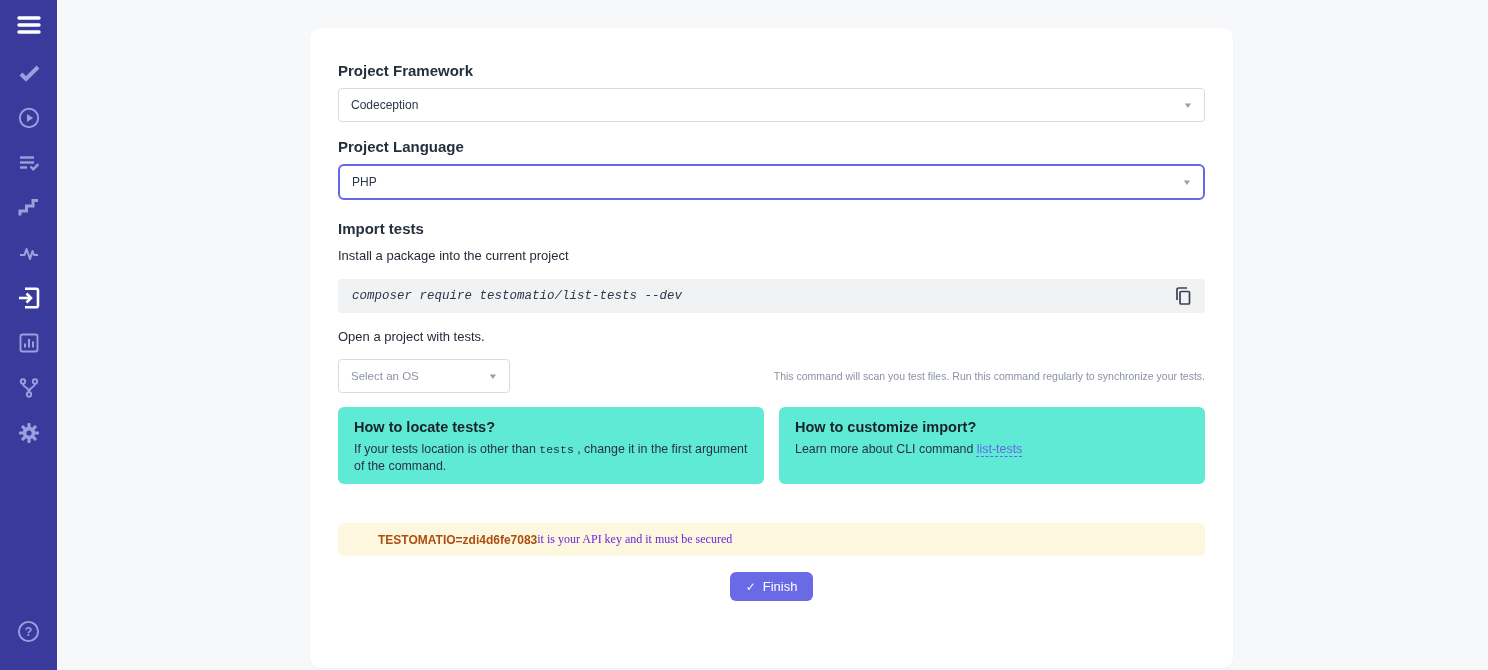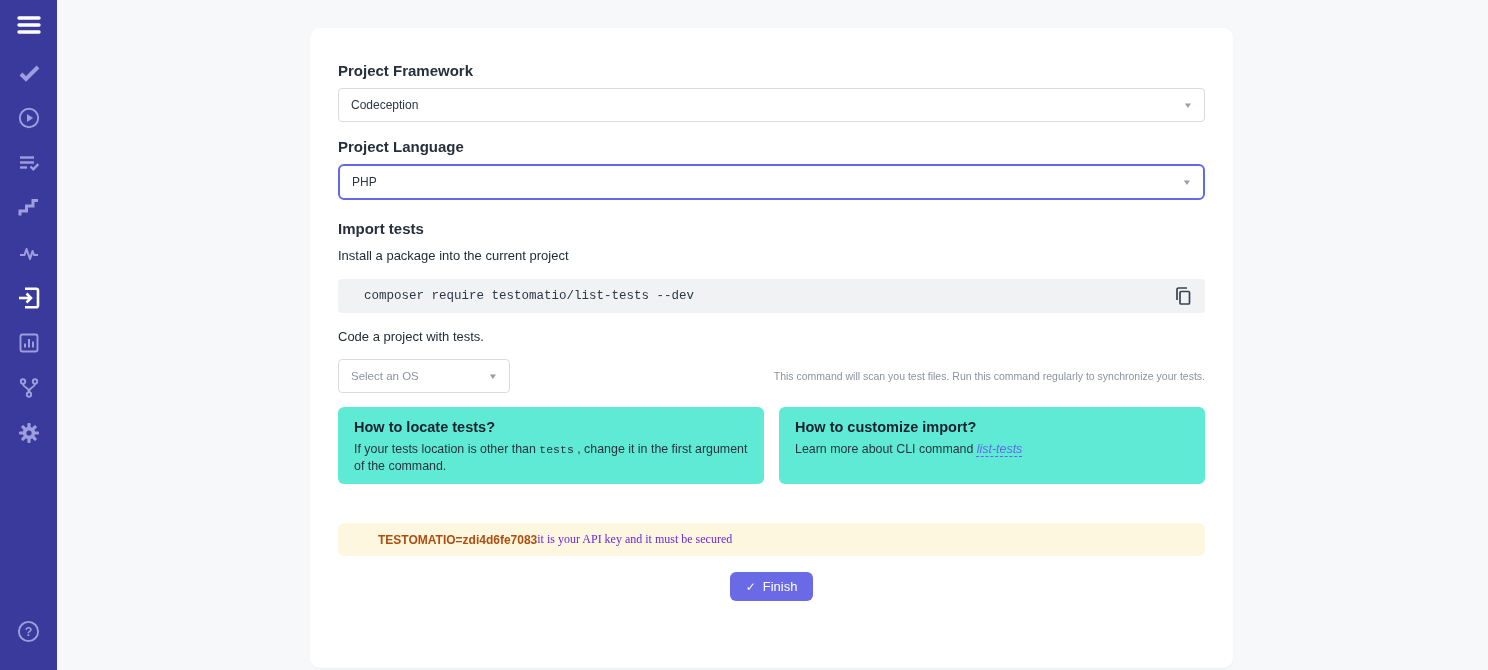--- a/index.html
+++ b/index.html
@@ -41,39 +41,40 @@
     padding:16px 12px; font-size:12px; color:#2d3748; cursor:pointer;
   }
   .select.focused { border:2px solid #6468e8; border-radius:6px; height:30px; }
   .select .arrow { font-size:8px; color:#9aa0a8; transform:scaleX(1.3); }
   .section-heading { margin-top:20px; font-size:15px; font-weight:700; color:#26303d; line-height:18px; }
   .plain-text { margin-top:10px; font-size:13px; color:#242c38; line-height:16px; }
   .plain-text.mt16 { margin-top:16px; }
   .code-block {
     margin-top:15px; height:34px; background:#f1f2f4; border-radius:4px;
     display:flex; align-items:center; justify-content:space-between;
-    padding:0 8px 0 26px;
+    padding:0 8px 0 14px;
+    font-style:italic;
   }
   .code-block.mt17 { margin-top:17px; }
   .code-text { font-family:"Liberation Mono","DejaVu Sans Mono",monospace; font-size:12.5px; color:#2d3748; }
   .copy-btn { width:28px; height:28px; display:flex; align-items:center; justify-content:center; cursor:pointer; border-radius:4px; }
   .os-row { margin-top:14px; display:flex; align-items:center; justify-content:space-between; }
   .select.small {
     margin-top:0; width:172px; height:28px; color:#8b93a1; font-size:11.5px; border-radius:4px;
   }
   .scan-note { font-size:10.5px; color:#8b93a1; }
   .info-row { margin-top:14px; display:flex; gap:15px; }
   .info-box {
     flex:1; background:#5eead4; border-radius:6px; min-height:64px;
     padding:11px 16px 10px 16px;
   }
   .info-box h3 { font-size:14.5px; font-weight:700; color:#1a212e; line-height:18px; }
   .info-box p { margin-top:5px; font-size:12.4px; color:#2a3240; line-height:16px; }
   .inline-code { font-family:"Liberation Mono","DejaVu Sans Mono",monospace; font-size:11.5px; color:#2a3240; }
-  .doc-link { color:#6468e8; text-decoration:underline; text-decoration-style:dashed; text-underline-offset:3px; text-decoration-thickness:1px; cursor:pointer;font-style:italic; }
+  .doc-link { color:#6468e8; text-decoration:underline; text-decoration-style:dashed; text-underline-offset:3px; text-decoration-thickness:1px; cursor:pointer; }
   .warning-box {
     margin-top:39px; height:33px; background:#fdf7e0; border-radius:6px;
     display:flex; align-items:center; padding:0 40px; font-size:12px;
   }
   .warning-bold { font-weight:700; color:#ad4e10; }
   .warning-rest { color:#6d28d9; margin-left:0;font-family:Liberation Serif, serif; }
   .finish-row { margin-top:16px; display:flex; justify-content:center; }
   .finish-btn {
     height:29px; padding:0 16px; background:#6b6ae6; border:none; border-radius:6px;
     color:#fff; font-size:13px; font-family:inherit; display:flex; align-items:center; gap:7px; cursor:pointer;
@@ -205,21 +206,21 @@
   <div class="code-block">
     <span class="code-text">composer require testomatio/list-tests --dev</span>
     <span class="copy-btn">
       <svg width="18" height="20" viewBox="0 0 18 20">
         <path d="M3 14V3.6C3 2.7 3.7 2 4.6 2H13" fill="none" stroke="#3a4453" stroke-width="1.7"></path>
         <rect x="6" y="5.5" width="9.5" height="12.5" rx="1" fill="#f1f2f4" stroke="#3a4453" stroke-width="1.7"></rect>
       </svg>
     </span>
   </div>
 
-  <p class="plain-text mt16">Code a project with tests.</p>
+  <p class="plain-text mt16">Open a project with tests.</p>
 
   <div class="os-row">
     <div class="select small">
       <span>Select an OS</span>
       <span class="arrow">▼</span>
     </div>
     <span class="scan-note">This command will scan you test files. Run this command regularly to synchronize your tests.</span>
   </div>
 
 

